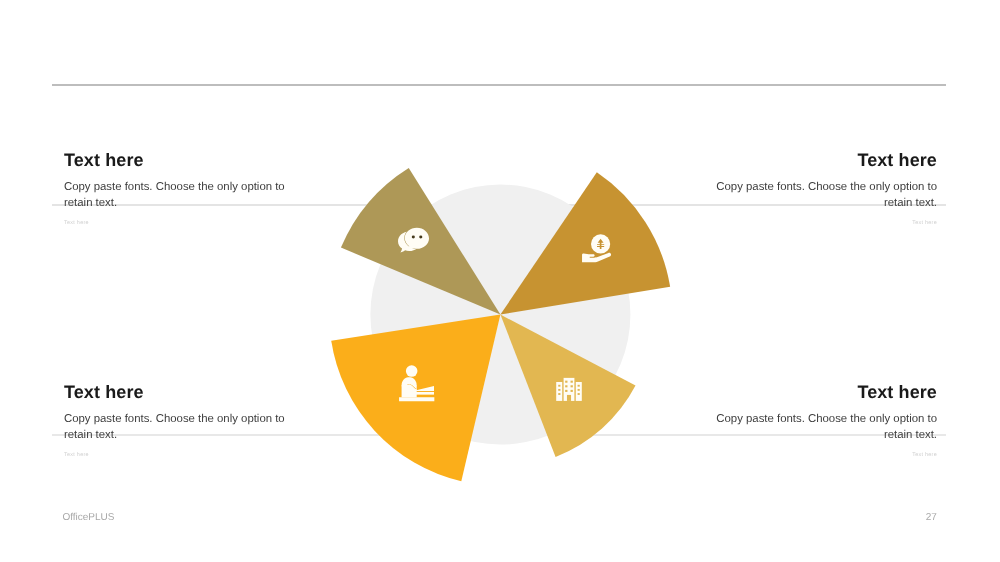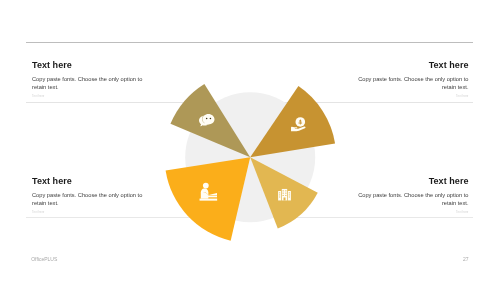--- a/index.html
+++ b/index.html
@@ -1,21 +1,21 @@
 <!DOCTYPE html>
 <html><head>
 <meta charset="utf-8">
 <title>Slide</title>
 <style>
   html,body{margin:0;padding:0;}
   body{width:500px;height:281px;background:#ffffff;overflow:hidden;
        font-family:"Liberation Sans",sans-serif;-webkit-font-smoothing:antialiased;}
   .slide{position:relative;width:500px;height:281px;background:#fff;}
   .rule{position:absolute;height:1px;}
-  .blk{position:absolute;}
+  .blk{position:absolute;margin-top:15px;}
   .blk h2{margin:0;font-size:9px;font-weight:bold;color:#1a1a1a;letter-spacing:0.05px;line-height:1;}
   .blk p{margin:0;font-size:5.7px;color:#3d3d3d;line-height:8.0px;}
   .blk .tiny{margin:0;font-size:2.7px;color:#cfcfcf;letter-spacing:.15px;line-height:1;}
   .right{text-align:right;}
   .footer-left{position:absolute;left:31.2px;top:257.2px;font-size:5px;color:#a8a8a8;line-height:1;}
   .footer-right{position:absolute;left:462.9px;top:257.2px;font-size:5px;color:#a8a8a8;line-height:1;}
   svg{position:absolute;left:0;top:0;}
 </style>
 </head>
 <body>

